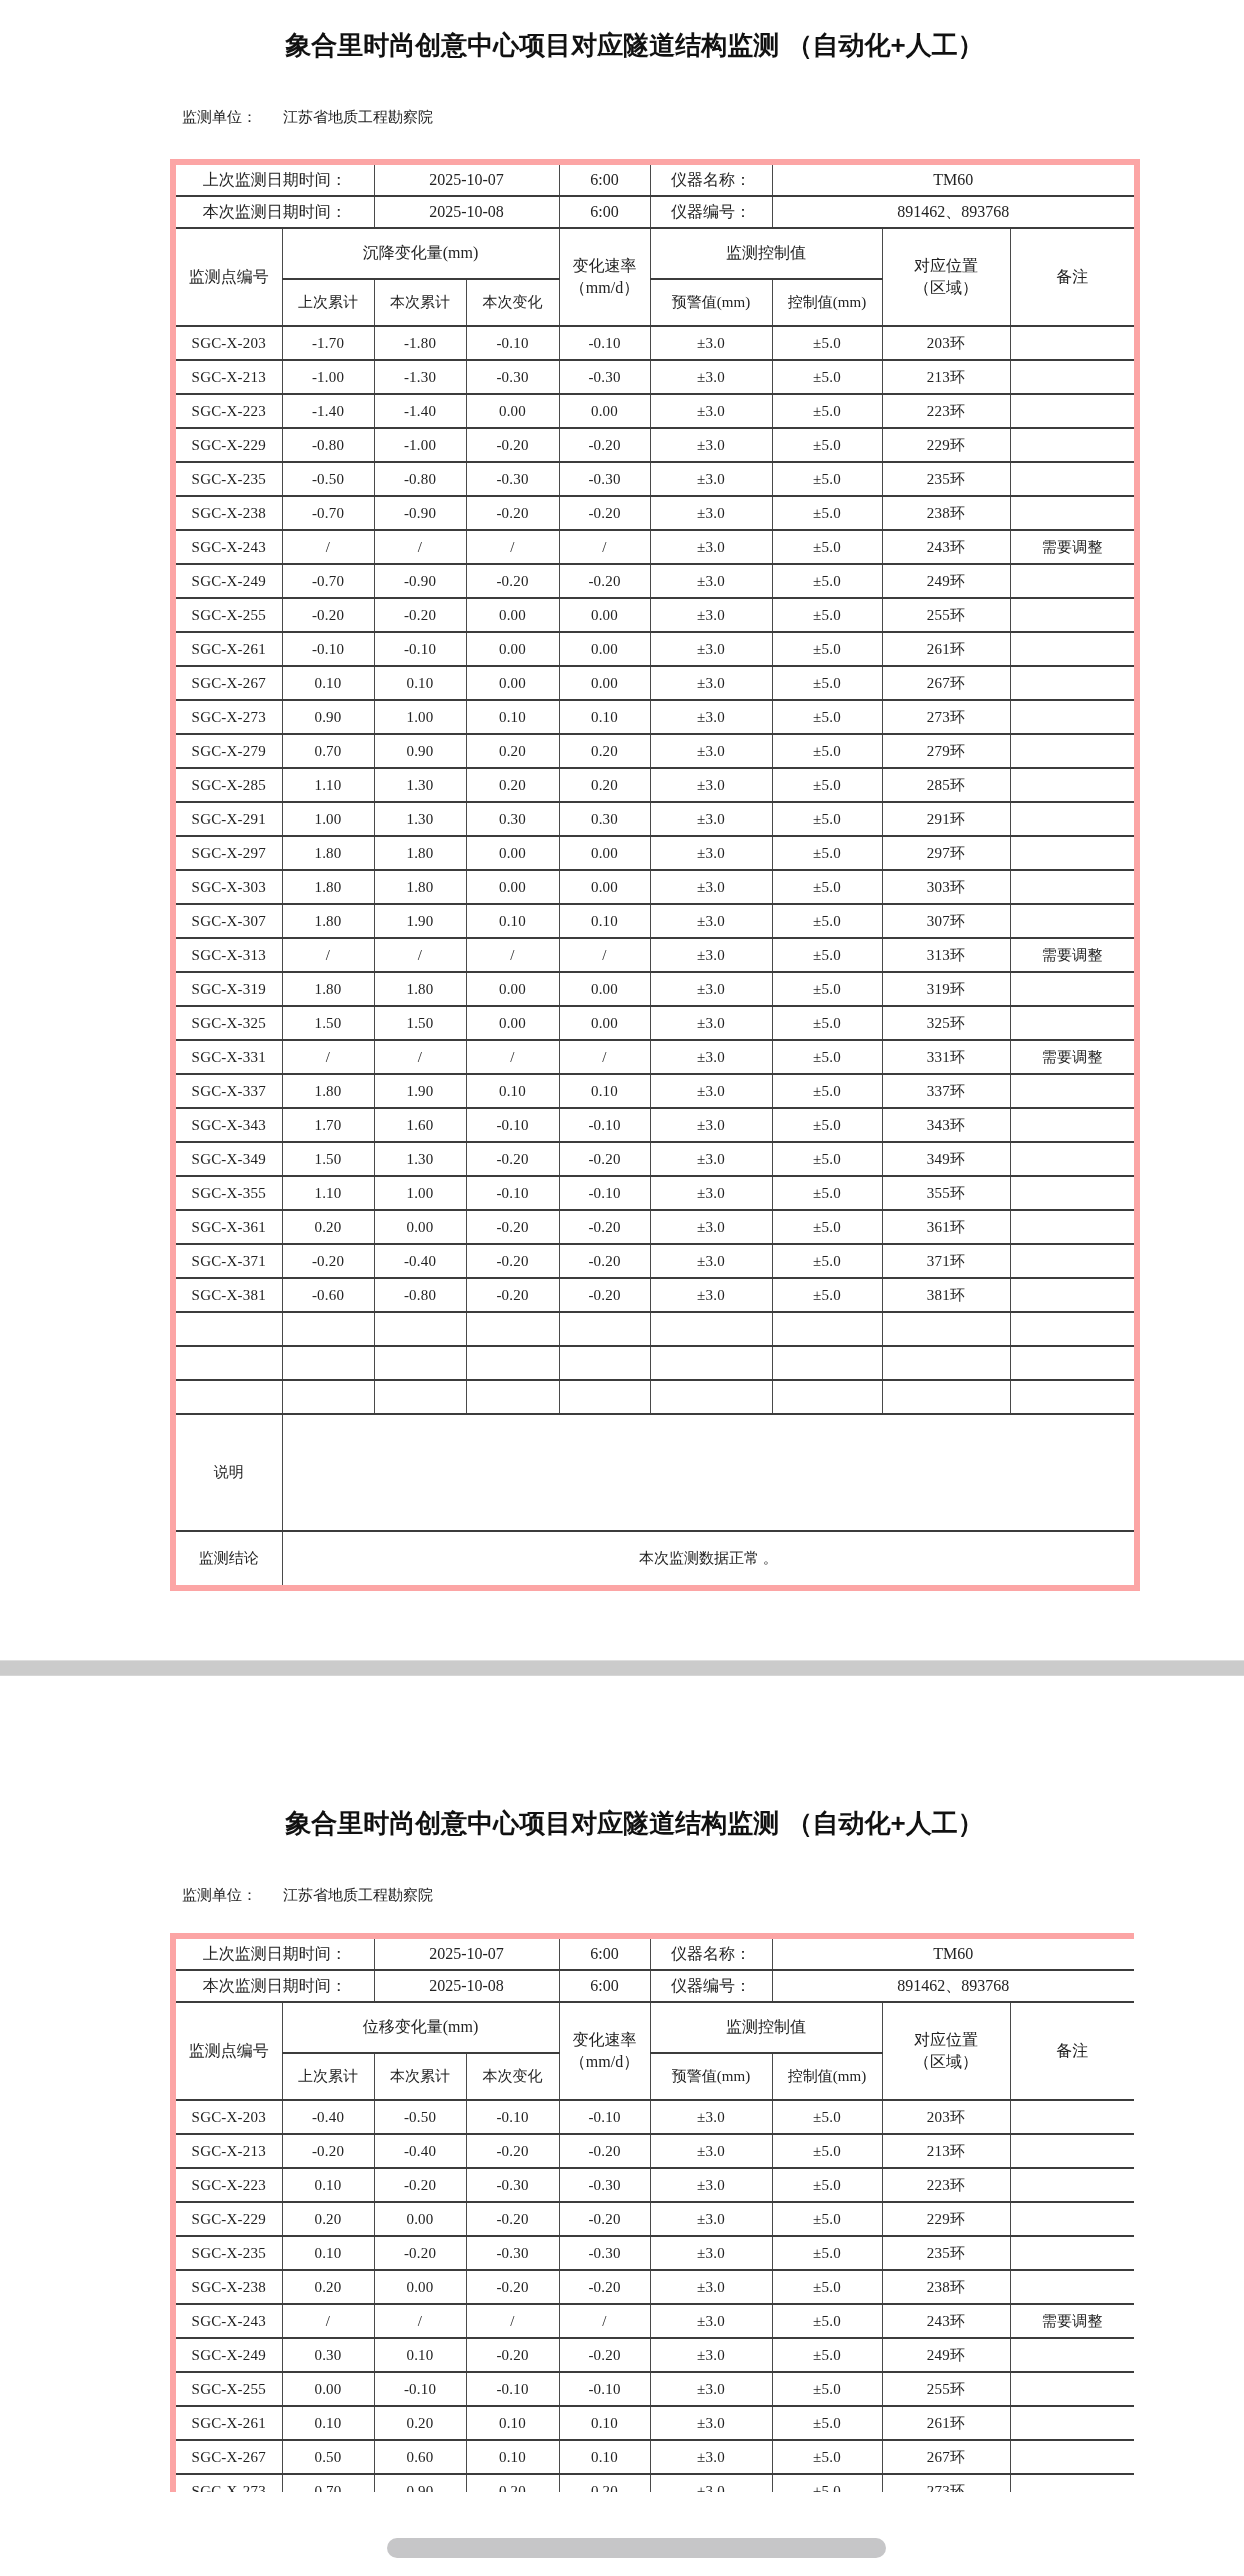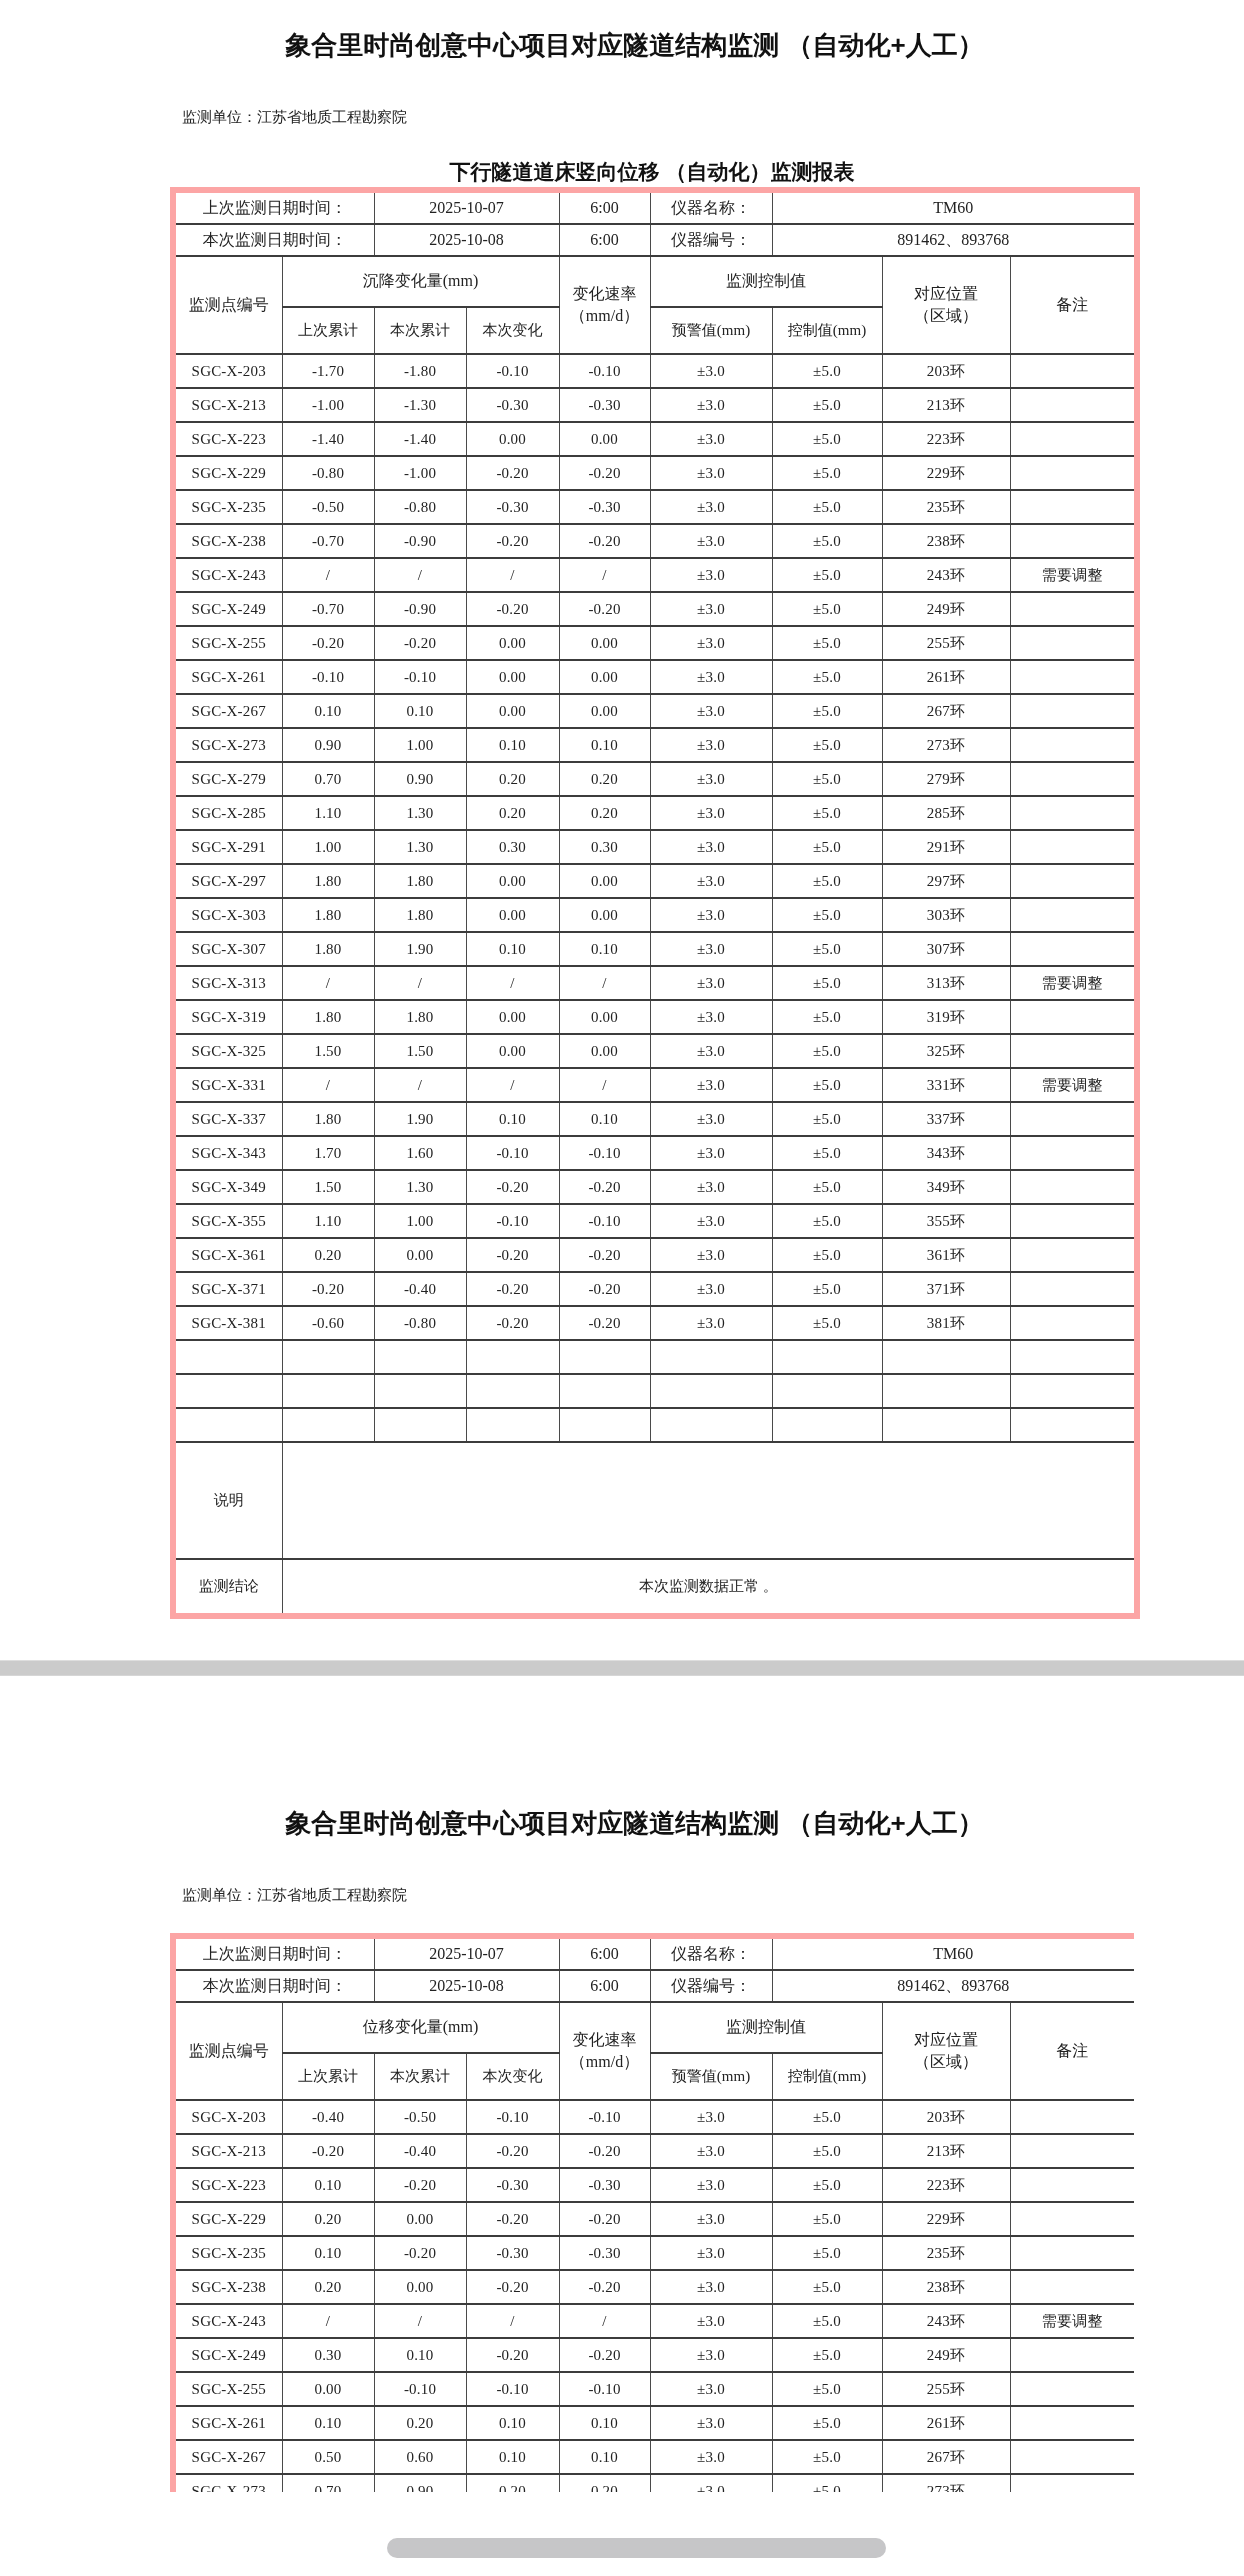--- a/index.html
+++ b/index.html
@@ -8,21 +8,21 @@
   .page{position:absolute;left:12px;width:1245px;background:#ffffff;}
   #page1{top:0;height:1660px;}
   #page2{top:1676px;height:900px;}
   .page-divider{position:absolute;left:0;top:1660px;width:1245px;height:16px;
        background:#cbcbcb;border-top:1px solid #dedede;border-bottom:1px solid #d6d6d6;box-sizing:border-box;}
   .doc-title{text-align:center;font-size:26px;font-weight:bold;line-height:38px;
        font-family:"Liberation Sans","DejaVu Sans",sans-serif;color:#111;}
   #page1 .doc-title{padding-top:26px;}
   #page2 .doc-title{padding-top:128px;}
   .unit-line{margin:43px 0 0 170px;font-size:15px;line-height:20px;color:#222;}
-  .unit-line .unit-value{}
+  .unit-line .unit-value{margin-left:26px;}
   .table-wrap{margin:32px 0 0 158px;width:964px;}
   #page2 .table-wrap{margin-top:28px;}
   .table-title{text-align:center;font-size:21px;font-weight:bold;line-height:26px;margin-bottom:2px;
        font-family:"Liberation Sans","DejaVu Sans",sans-serif;color:#111;}
   table.report{border-collapse:collapse;table-layout:fixed;width:964px;background:#fff;}
   table.report td,table.report th{border-left:1px solid #4a4a4a;border-right:1px solid #4a4a4a;
        border-top:2px solid #3c3c3c;border-bottom:2px solid #3c3c3c;
        text-align:center;vertical-align:middle;padding:0;font-weight:normal;
        font-size:15px;color:#222;overflow:hidden;}
   table.report{border:6px solid #fca5a5;}
@@ -42,21 +42,20 @@
 </style>
 </head>
 <body>
 
 <section class="page" id="page1">
   <div class="doc-title">象合里时尚创意中心项目对应隧道结构监测 （自动化+人工）</div>
   <div class="unit-line">
     <span>监测单位：</span><span class="unit-value">江苏省地质工程勘察院</span>
   </div>
   <div class="table-wrap">
-    <div class="table-title">下行隧道道床竖向位移 （自动化）监测报表</div>
     <table class="report">
       <colgroup>
         <col style="width:109px">
           <col style="width:92px">
           <col style="width:92px">
         <col style="width:93px">
           <col style="width:91px">
           <col style="width:122px">
         <col style="width:110px">
           <col style="width:128px">

